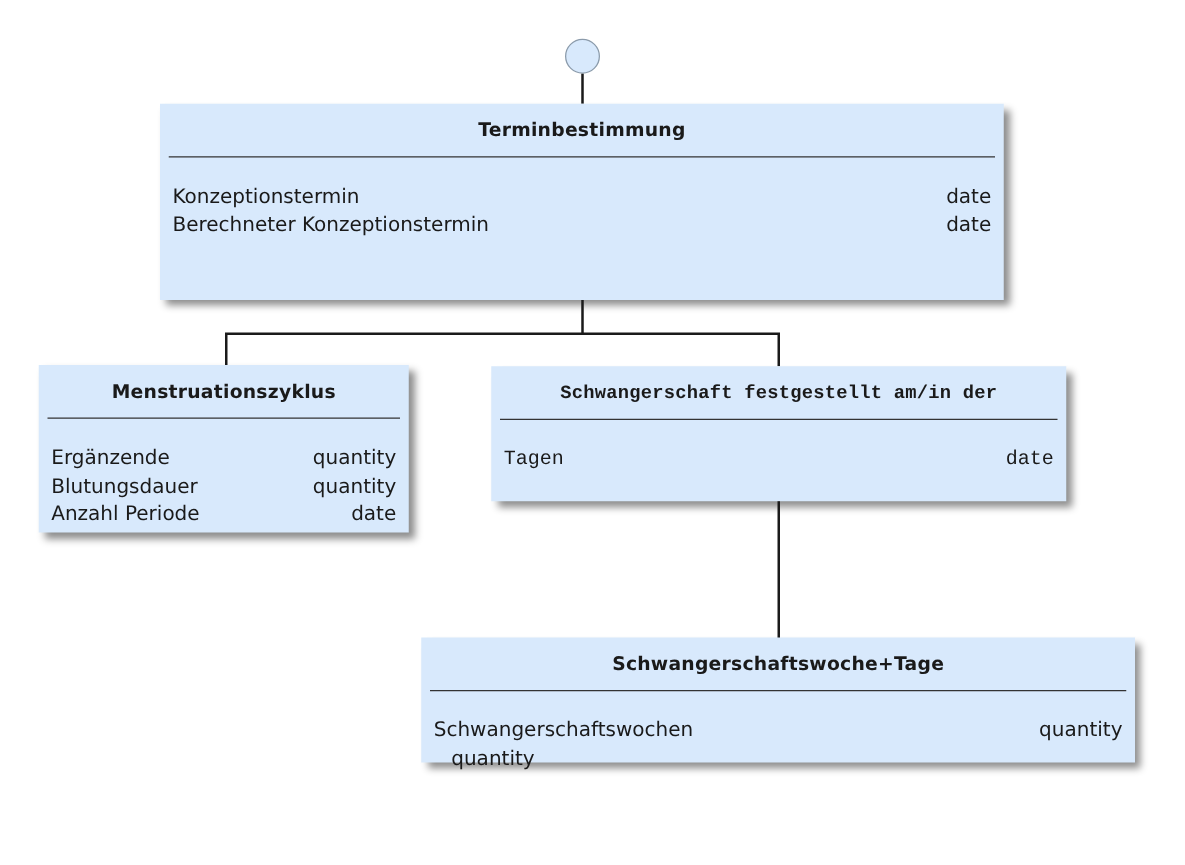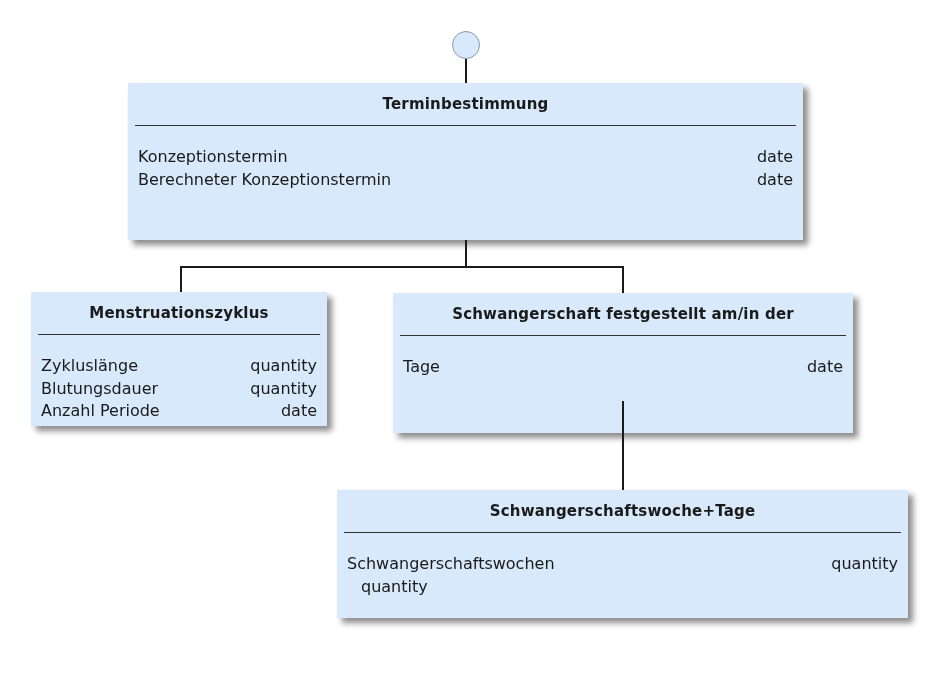--- a/index.html
+++ b/index.html
@@ -92,48 +92,48 @@
   <div class="line" style="left:465px;top:240px;width:2px;height:27px;"></div>
   <div class="line" style="left:180px;top:266px;width:444px;height:2px;"></div>
   <div class="line" style="left:180px;top:268px;width:2px;height:24px;"></div>
   <div class="line" style="left:622px;top:268px;width:2px;height:25px;"></div>
 
   <div class="node" style="left:31px;top:292px;width:296px;height:134px;">
     <div class="node-title">Menstruationszyklus</div>
     <div class="node-sep"></div>
     <div class="node-fields">
       <div class="field-row">
-        <span class="field-label">Zykluslänge</span>
+        <span class="field-label">Ergänzende</span>
         <span class="field-type">quantity</span>
       </div>
       <div class="field-row">
         <span class="field-label">Blutungsdauer</span>
         <span class="field-type">quantity</span>
       </div>
       <div class="field-row">
         <span class="field-label">Anzahl Periode</span>
         <span class="field-type">date</span>
       </div>
     </div>
   </div>
 
-  <div class="node" style="left:393px;top:293px;width:460px;height:140px;">
+  <div class="node" style="left:393px;top:293px;width:460px;height:108px;font-family:Liberation Mono, monospace;">
     <div class="node-title">Schwangerschaft festgestellt am/in der</div>
     <div class="node-sep"></div>
     <div class="node-fields">
       <div class="field-row">
-        <span class="field-label">Tage</span>
+        <span class="field-label">Tagen</span>
         <span class="field-type">date</span>
       </div>
     </div>
   </div>
 
   <div class="line" style="left:622px;top:401px;width:2px;height:117px;"></div>
 
-  <div class="node" style="left:337px;top:490px;width:571px;height:128px;">
+  <div class="node" style="left:337px;top:510px;width:571px;height:100px;">
     <div class="node-title">Schwangerschaftswoche+Tage</div>
     <div class="node-sep"></div>
     <div class="node-fields">
       <div class="field-row">
         <span class="field-label">Schwangerschaftswochen</span>
         <span class="field-type">quantity</span>
       </div>
       <div class="field-row">
         <span class="field-type">quantity</span>
       </div>

